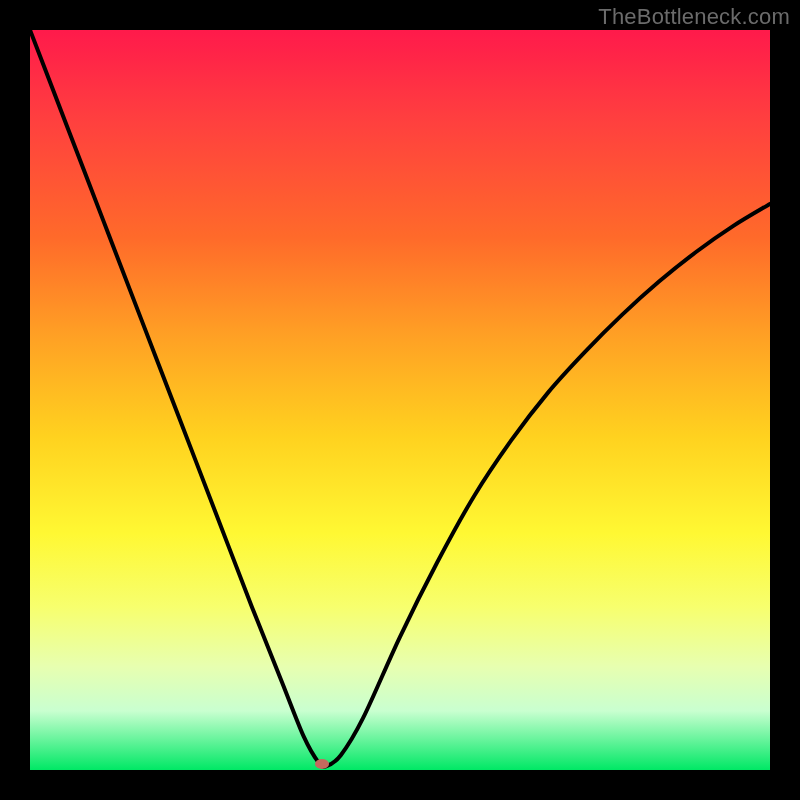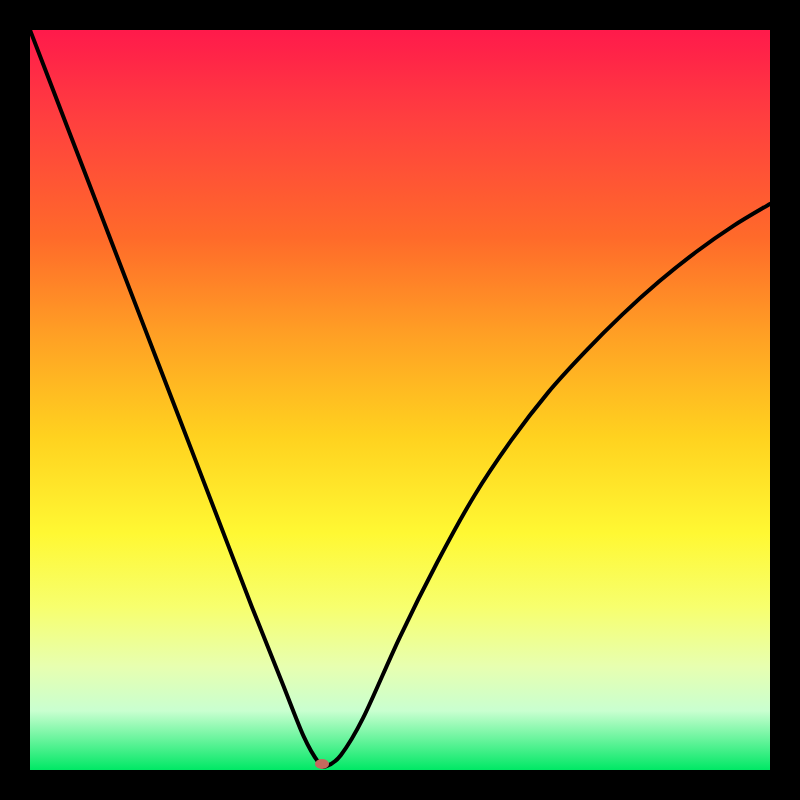--- a/index.html
+++ b/index.html
@@ -66,20 +66,21 @@
     background: #c46a5e;
     border-radius: 50%;
     transform: translate(-50%, -50%);
     z-index: 5;
   }
 </style>
 </head>
 <body>
 
 <div class="frame">
+  <div class="watermark">TheBottleneck.com</div>
 
   <div class="plot-area">
     <div class="gradient-bg"></div>
 
     <svg class="curve" viewBox="0 0 740 740" preserveAspectRatio="none">
       <path id="curve-path" d="M 0,0 C 6.166666666666667,16.033333333333335 24.666666666666664,64.13333333333333 37,96.2 C 49.333333333333336,128.26666666666668 61.666666666666664,160.33333333333334 74,192.4 C 86.33333333333333,224.46666666666667 98.66666666666667,256.53333333333336 111,288.6 C 123.33333333333333,320.6666666666667 135.66666666666666,352.73333333333335 148,384.8 C 160.33333333333334,416.8666666666667 172.66666666666666,448.93333333333334 185,481 C 197.33333333333334,513.0666666666667 210.9,548.8333333333334 222,577.2 C 233.1,605.5666666666667 242.9666666666667,629.6166666666668 251.60000000000002,651.2 C 260.23333333333335,672.7833333333333 267.6333333333333,693.1333333333332 273.8,706.6999999999999 C 279.9666666666667,720.2666666666667 284.90000000000003,727.6666666666667 288.6,732.6 C 292.3,737.5333333333333 292.3,737.5333333333333 296,736.3 C 299.7,735.0666666666666 304.6333333333333,733.2166666666666 310.8,725.1999999999999 C 316.9666666666667,717.1833333333333 323.1333333333333,707.9333333333334 333,688.2 C 342.8666666666667,668.4666666666667 357.66666666666663,632.6999999999999 370,606.8 C 382.33333333333337,580.9 394.66666666666674,556.2333333333332 407.00000000000006,532.8 C 419.33333333333337,509.3666666666666 431.6666666666667,486.54999999999995 444,466.2 C 456.3333333333333,445.85 468.6666666666667,427.9666666666667 481,410.70000000000005 C 493.3333333333333,393.4333333333334 505.6666666666667,377.4 518,362.59999999999997 C 530.3333333333334,347.79999999999995 542.6666666666666,334.84999999999997 555,321.9 C 567.3333333333334,308.95 579.6666666666666,296.6166666666667 592,284.90000000000003 C 604.3333333333334,273.1833333333334 616.6666666666666,262.08333333333337 629,251.60000000000002 C 641.3333333333334,241.11666666666667 653.6666666666666,231.25 666,222 C 678.3333333333334,212.75 690.6666666666666,204.1166666666667 703,196.10000000000002 C 715.3333333333334,188.08333333333334 733.8333333333334,177.6 740,173.89999999999998" fill="none" stroke="#000" stroke-width="4" stroke-linecap="round" stroke-linejoin="round"></path>
     </svg>
 
     <div class="marker" id="marker-dot" style="left: 292.3px; top: 734.08px; background: rgb(196, 106, 94);"></div>
   </div>

